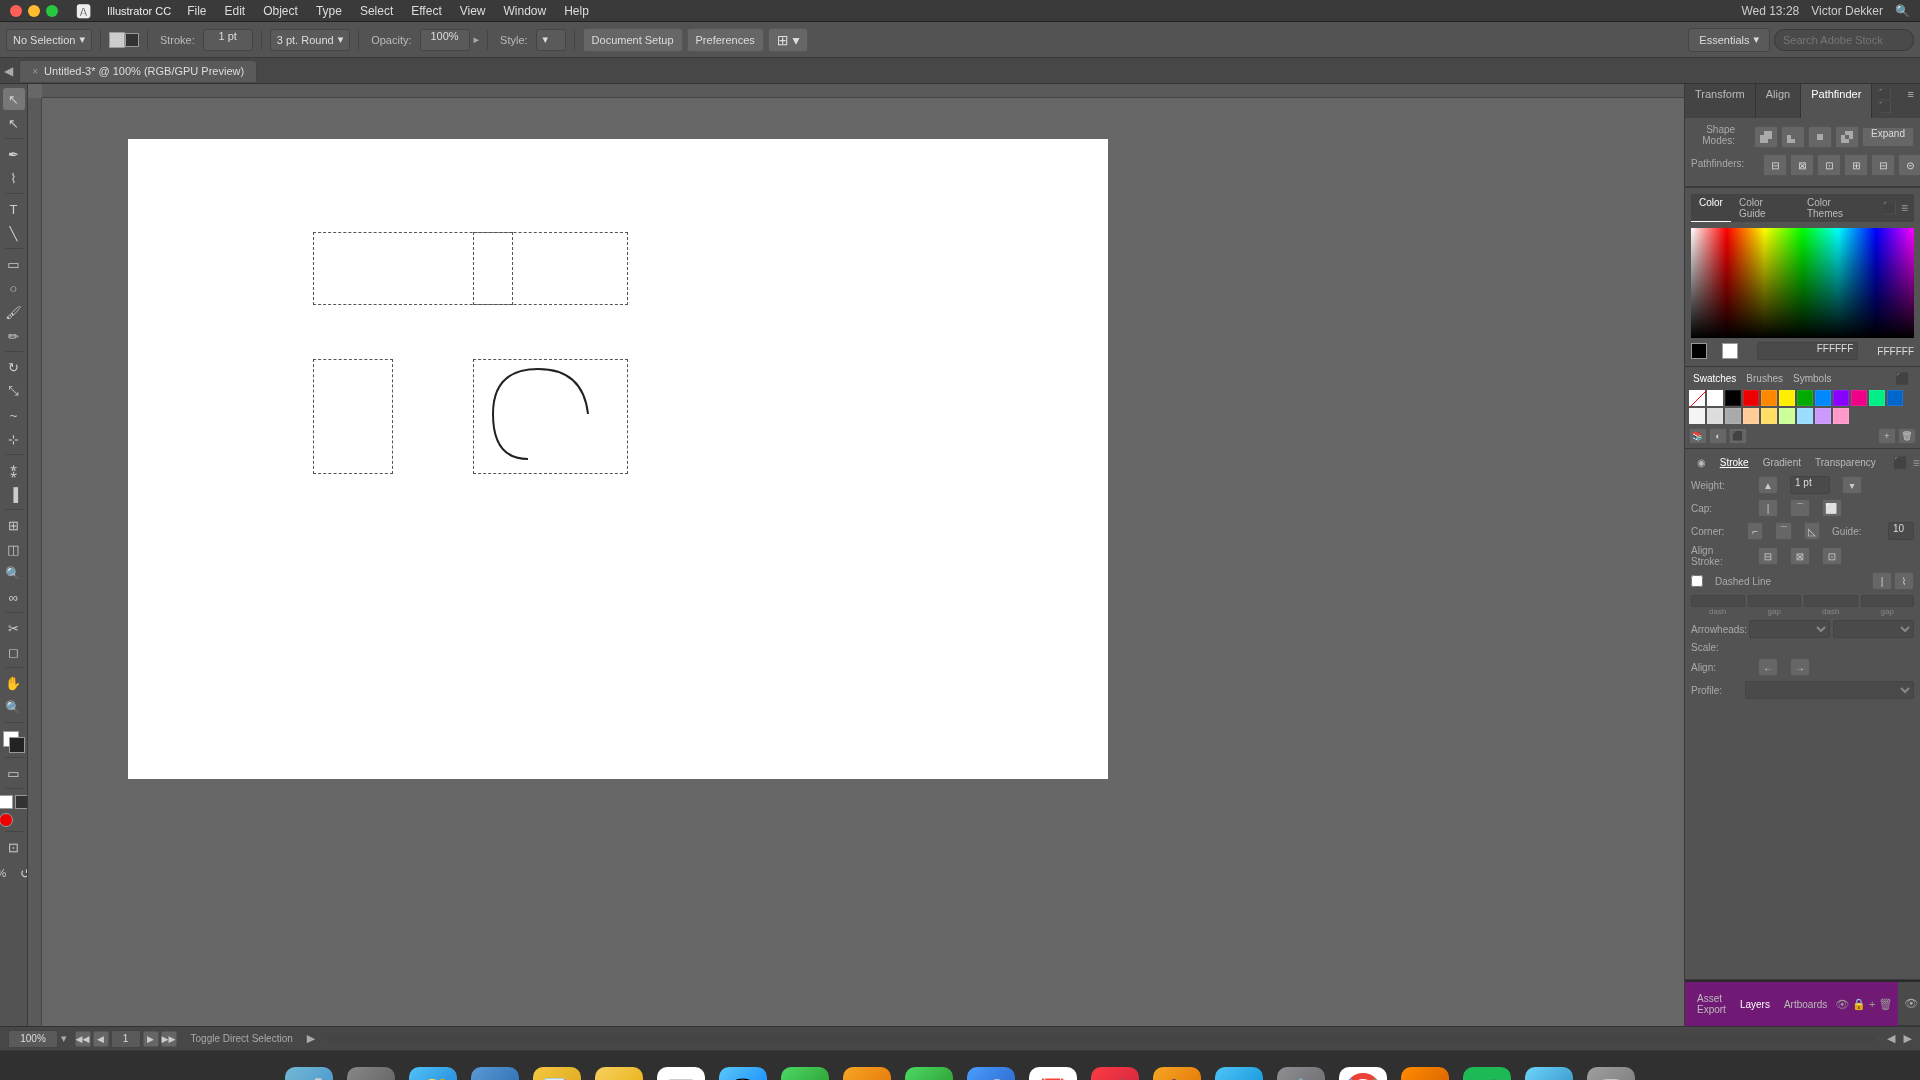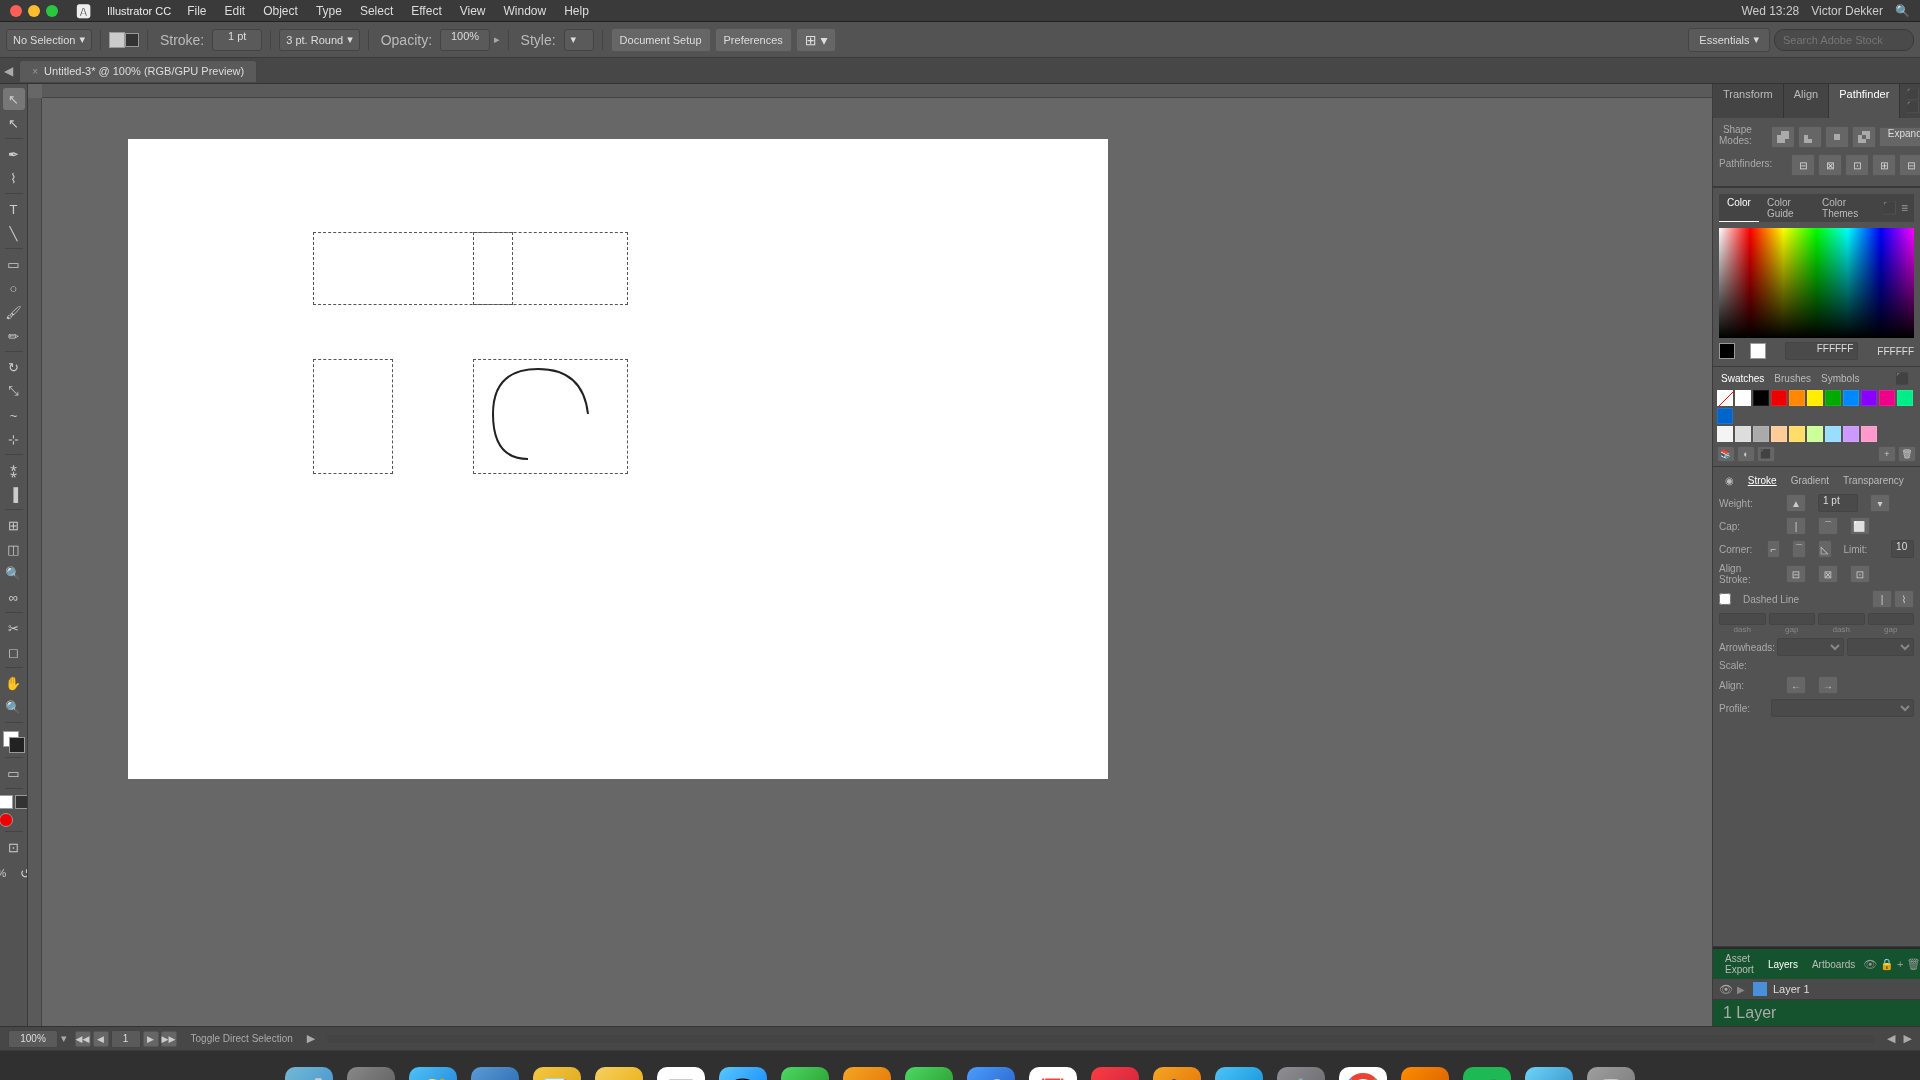--- a/index.html
+++ b/index.html
@@ -27,21 +27,21 @@
       display: flex; align-items: center; gap: 4px;
       padding: 0 6px;
       border-bottom: 1px solid #3a3a3a;
     }
     .tb-btn {
       height: 24px; padding: 0 8px; background: #666; border: 1px solid #555;
       border-radius: 3px; color: #ddd; font-size: 11px; cursor: pointer;
       display: flex; align-items: center; gap: 3px;
     }
     .tb-sep { width: 1px; height: 20px; background: #444; margin: 0 4px; }
-    .tb-label { color: #bbb; font-size: 14px; padding: 0 4px; }
+    .tb-label { color: #bbb; font-size: 11px; padding: 0 4px; }
     .tb-dropdown {
       height: 22px; padding: 0 6px; background: #5a5a5a; border: 1px solid #444;
       border-radius: 3px; color: #ddd; font-size: 11px; display: flex; align-items: center; gap: 4px; cursor: pointer;
     }
     .tb-input {
       height: 22px; width: 50px; background: #5a5a5a; border: 1px solid #444;
       border-radius: 3px; color: #ddd; font-size: 11px; text-align: center; padding: 0 4px;
     }
     .essentials-btn {
       margin-left: auto; height: 24px; padding: 0 10px;
@@ -101,21 +101,21 @@
     .dashed-box {
       position: absolute;
       border: 1.5px dashed #555;
       pointer-events: none;
     }
     
     .arc-shape { position: absolute; }
 
     
     #right-panel {
-      width: 208px; background: #535353; border-left: 1px solid #3a3a3a;
+      width: 236px; background: #535353; border-left: 1px solid #3a3a3a;
       display: flex; flex-direction: column;
     }
 
     
     #top-panels {
       background: #535353;
       border-bottom: 2px solid #3a3a3a;
     }
     .top-panel-tabs { display: flex; background: #444; }
     .top-panel-tab { padding: 4px 10px; font-size: 11px; color: #bbb; cursor: pointer; border-right: 1px solid #333; }
@@ -174,22 +174,22 @@
     .stroke-checkbox { width: 12px; height: 12px; }
     .stroke-dashed-label { font-size: 10px; color: #aaa; }
     .stroke-dash-row { display: flex; gap: 3px; margin-bottom: 4px; }
     .stroke-dash-input { flex: 1; height: 16px; background: #4a4a4a; border: 1px solid #444; border-radius: 2px; font-size: 9px; color: #888; }
     .stroke-arrowhead-row { display: flex; align-items: center; gap: 3px; margin-bottom: 4px; }
     .arrowhead-select { flex: 1; height: 18px; background: #4a4a4a; border: 1px solid #444; border-radius: 2px; color: #888; font-size: 9px; }
     .profile-select { width: 100%; height: 18px; background: #4a4a4a; border: 1px solid #444; border-radius: 2px; color: #888; font-size: 9px; }
 
     
     #bottom-panels {
-      background: #14532d; border-top: 2px solid #2a2a2a;
-      display: flex; flex-direction: column;
+      background: #701a75; border-top: 2px solid #2a2a2a;
+      display: flex; flex-direction: row;
     }
     .bottom-panel-tabs { display: flex; align-items: center; padding: 2px 6px; gap: 2px; }
     .bottom-tab { font-size: 10px; color: #bbb; cursor: pointer; padding: 2px 6px; }
     .bottom-tab.active { color: #fff; }
     .layers-row { display: flex; align-items: center; gap: 4px; padding: 3px 6px; background: #4a4a4a; border-bottom: 1px solid #3a3a3a; }
     .layer-eye { width: 14px; color: #aaa; font-size: 11px; cursor: pointer; }
     .layer-arrow { width: 12px; color: #888; font-size: 10px; cursor: pointer; }
     .layer-icon { width: 14px; height: 14px; background: #888; margin-right: 2px; }
     .layer-name { font-size: 11px; color: #ddd; }
     .layer-count { font-size: 16px; color: #aaa; margin-left: auto; padding: 2px 4px; }
@@ -571,21 +571,21 @@
         <span class="stroke-label">Cap:</span>
         <div class="stroke-icon-btn">|</div>
         <div class="stroke-icon-btn">⌒</div>
         <div class="stroke-icon-btn">⬜</div>
       </div>
       <div class="stroke-row">
         <span class="stroke-label">Corner:</span>
         <div class="stroke-icon-btn">⌐</div>
         <div class="stroke-icon-btn">⌒</div>
         <div class="stroke-icon-btn">◺</div>
-        <span class="stroke-label">Limit:</span>
+        <span class="stroke-label">Guide:</span>
         <div class="stroke-input" style="width:30px;">10</div>
       </div>
       <div class="stroke-row">
         <span class="stroke-label">Align Stroke:</span>
         <div class="stroke-icon-btn">⊟</div>
         <div class="stroke-icon-btn">⊠</div>
         <div class="stroke-icon-btn">⊡</div>
       </div>
       <div class="stroke-row">
         <input type="checkbox" class="stroke-checkbox" style="">

